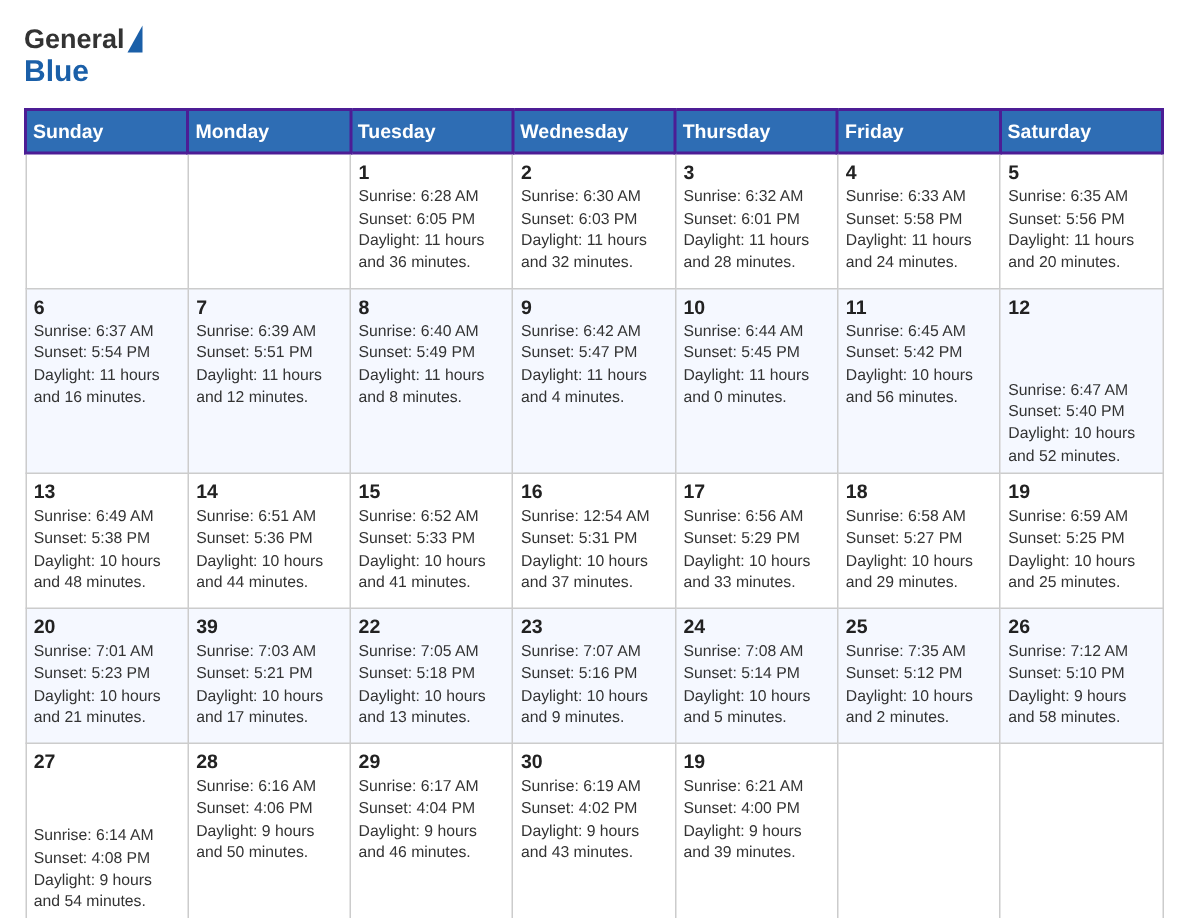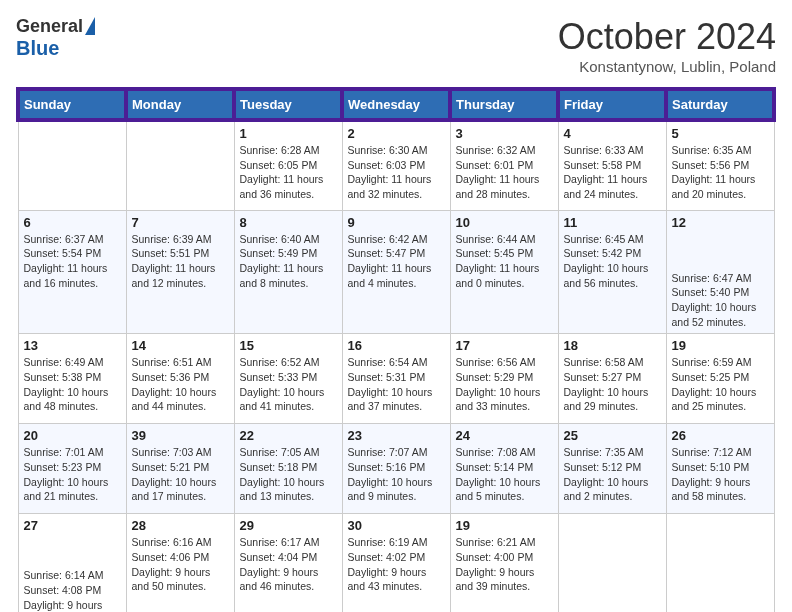--- a/index.html
+++ b/index.html
@@ -56,21 +56,21 @@
       border-collapse: collapse;
       font-size: 11px;
     }
     thead th {
       background-color: #2e6db4;
       color: #fff;
       padding: 6px 4px;
       text-align: left;
       font-size: 13px;
       font-weight: bold;
-      border: 4px solid #4c1d95;
+      border: 2px solid #4c1d95;
     }
     td {
       border: 1px solid #ccc;
       vertical-align: top;
       padding: 4px 5px;
       width: 14.28%;
       min-height: 80px;
       height: 90px;
     }
     .day-num {
@@ -104,24 +104,20 @@
 <div class="header">
   <div class="logo">
     <div style="display:flex;flex-direction:column;align-items:flex-start;">
       <div style="display:flex;align-items:center;">
         <span class="logo-text-general">General</span>
         <div class="logo-triangle"></div>
       </div>
       <span class="logo-text-blue">Blue</span>
     </div>
   </div>
-  <div class="title-block">
-    <div class="month-title">October 2024</div>
-    <div class="subtitle">Konstantynow, Lublin, Poland</div>
-  </div>
 </div>
 
 <table>
   <thead>
     <tr>
     <th>Sunday</th>
         <th>Monday</th>
         <th>Tuesday</th>
         <th>Wednesday</th>
         <th>Thursday</th>
@@ -222,21 +218,21 @@
 Daylight: 10 hours and 44 minutes.</div>
         </td>
         <td>
           <span class="day-num">15</span>
           <div class="day-info" style="white-space: pre-line;">Sunrise: 6:52 AM
 Sunset: 5:33 PM
 Daylight: 10 hours and 41 minutes.</div>
         </td>
         <td>
           <span class="day-num">16</span>
-          <div class="day-info" style="white-space: pre-line;">Sunrise: 6:54 AM
+          <div class="day-info" style="white-space: pre-line;">Sunrise: 12:54 AM
 Sunset: 5:31 PM
 Daylight: 10 hours and 37 minutes.</div>
         </td>
         <td>
           <span class="day-num">17</span>
           <div class="day-info" style="white-space: pre-line;">Sunrise: 6:56 AM
 Sunset: 5:29 PM
 Daylight: 10 hours and 33 minutes.</div>
         </td>
         <td>

